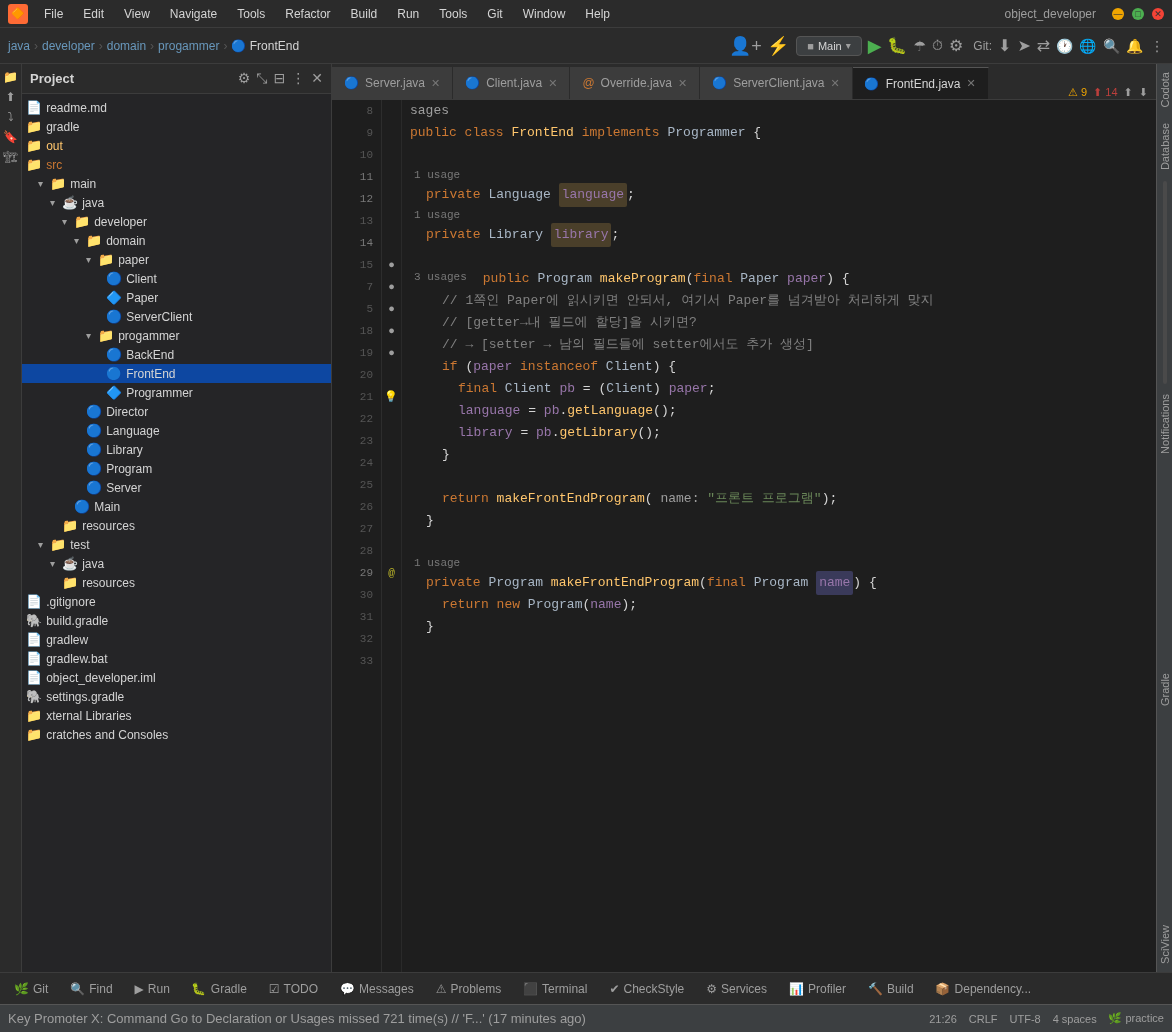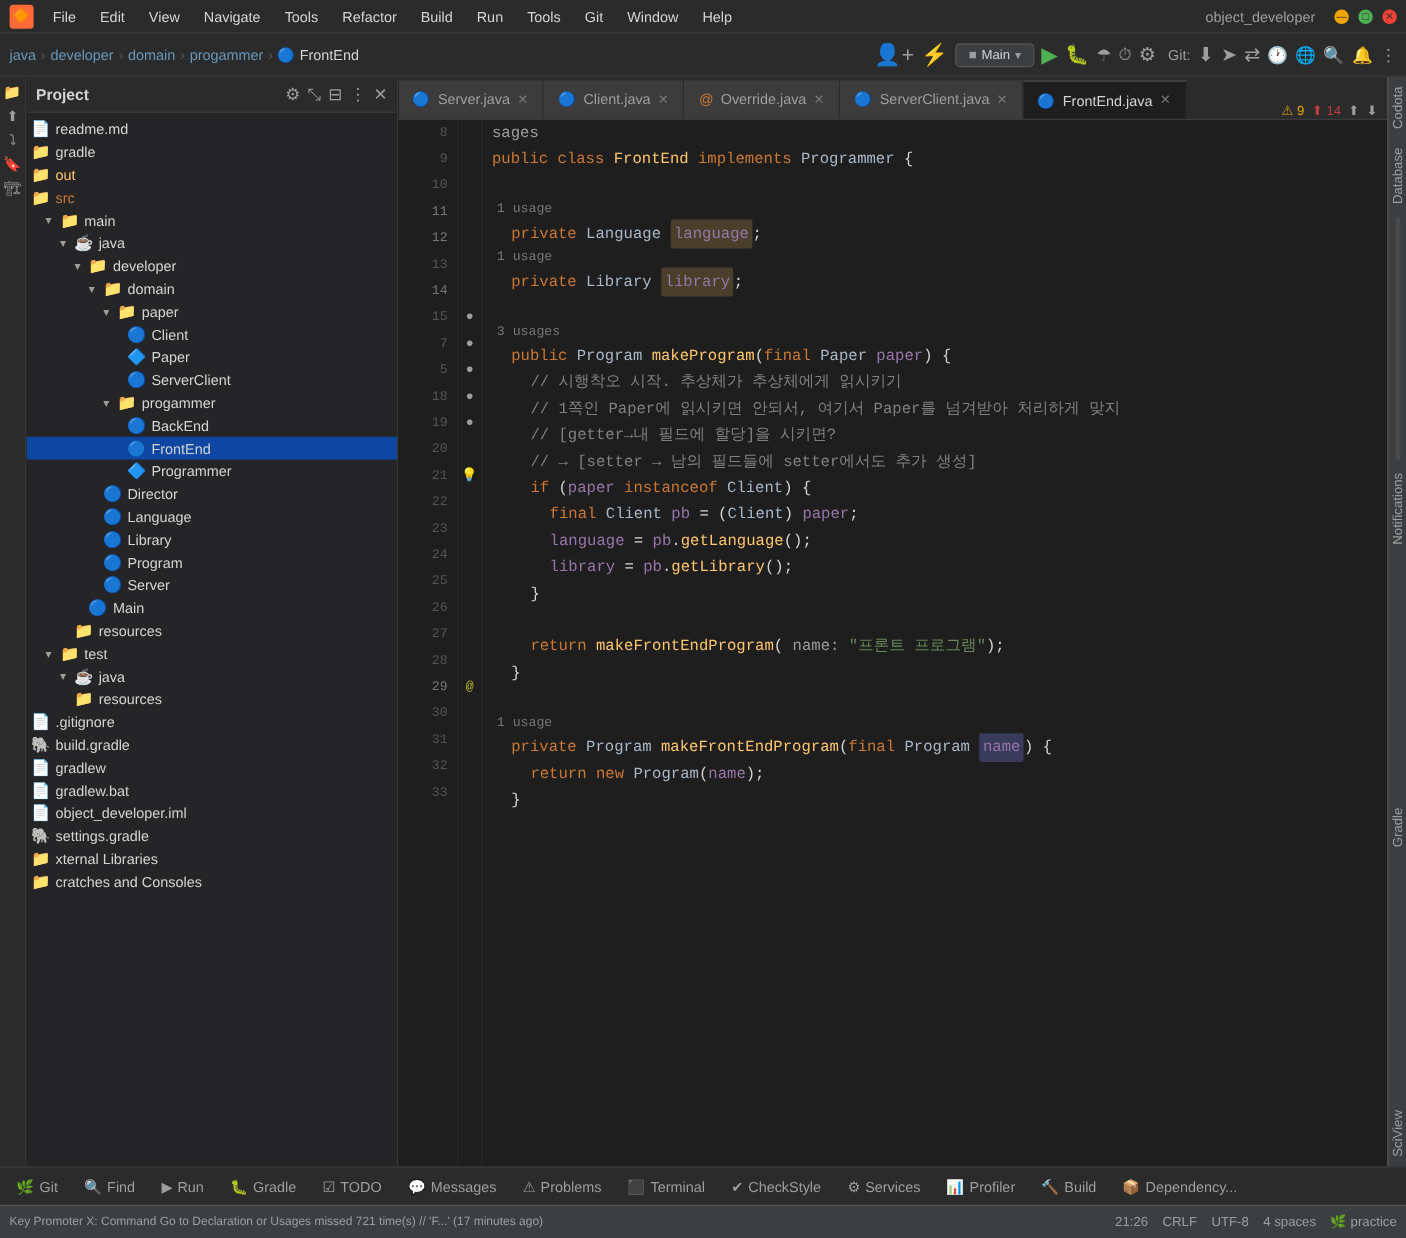--- a/index.html
+++ b/index.html
@@ -701,32 +701,28 @@
           <div style="display:flex;flex-direction:column;">
             <div style="height:18px;display:flex;align-items:center;font-size:11px;color:#787878;padding-left:4px;">1 usage</div>
             <div class="code-line">
               <span style="width:16px;display:inline-block;"></span>
               <span class="kw">private </span><span style="color:#a9b7c6;">Library </span><span style="background:#4a3f2a;padding:1px 3px;border-radius:2px;color:#9876aa;">library</span><span>;</span>
             </div>
           </div>
 
           <div class="code-line"></div>
 
-          <div style="display:flex;flex-direction:column;">
+          <div style="display:flex;flex-direction:row;">
             <div style="height:18px;display:flex;align-items:center;font-size:11px;color:#787878;padding-left:4px;">3 usages</div>
             <div class="code-line">
               <span style="width:16px;display:inline-block;"></span>
               <span class="kw">public </span><span style="color:#a9b7c6;">Program </span><span style="color:#ffc66d;">makeProgram</span><span>(</span><span class="kw">final </span><span style="color:#a9b7c6;">Paper </span><span style="color:#9876aa;">paper</span><span>) {</span>
             </div>
           </div>
 
-          <div class="code-line">
-            <span style="width:32px;display:inline-block;"></span>
-            <span class="cmt">// 시행착오 시작. 추상체가 추상체에게 읽시키기</span>
-          </div>
 
           <div class="code-line">
             <span style="width:32px;display:inline-block;"></span>
             <span class="cmt">// 1쪽인 Paper에 읽시키면 안되서, 여기서 Paper를 넘겨받아 처리하게 맞지</span>
           </div>
 
 
           <div class="code-line">
             <span style="width:32px;display:inline-block;"></span>
             <span class="cmt">// [getter→내 필드에 할당]을 시키면?</span>
@@ -865,21 +861,21 @@
       <span>Build</span>
     </div>
     <div class="bottom-tab">
       <span class="bottom-tab-icon">📦</span>
       <span>Dependency...</span>
     </div>
   </div>
 
   <div class="status-bar">
     <div class="status-left">
-      <span style="color:#9e9e9e;font-size:10px;">Key Promoter X: Command Go to Declaration or Usages missed 721 time(s) // 'F...' (17 minutes ago)</span>
+      <span style="color:#9e9e9e;font-size:13px;">Key Promoter X: Command Go to Declaration or Usages missed 721 time(s) // 'F...' (17 minutes ago)</span>
     </div>
     <div class="status-right">
       <span class="status-item">21:26</span>
       <span class="status-item">CRLF</span>
       <span class="status-item">UTF-8</span>
       <span class="status-item">4 spaces</span>
       <span class="status-item">
         <span>🌿</span>
         <span>practice</span>
       </span>

